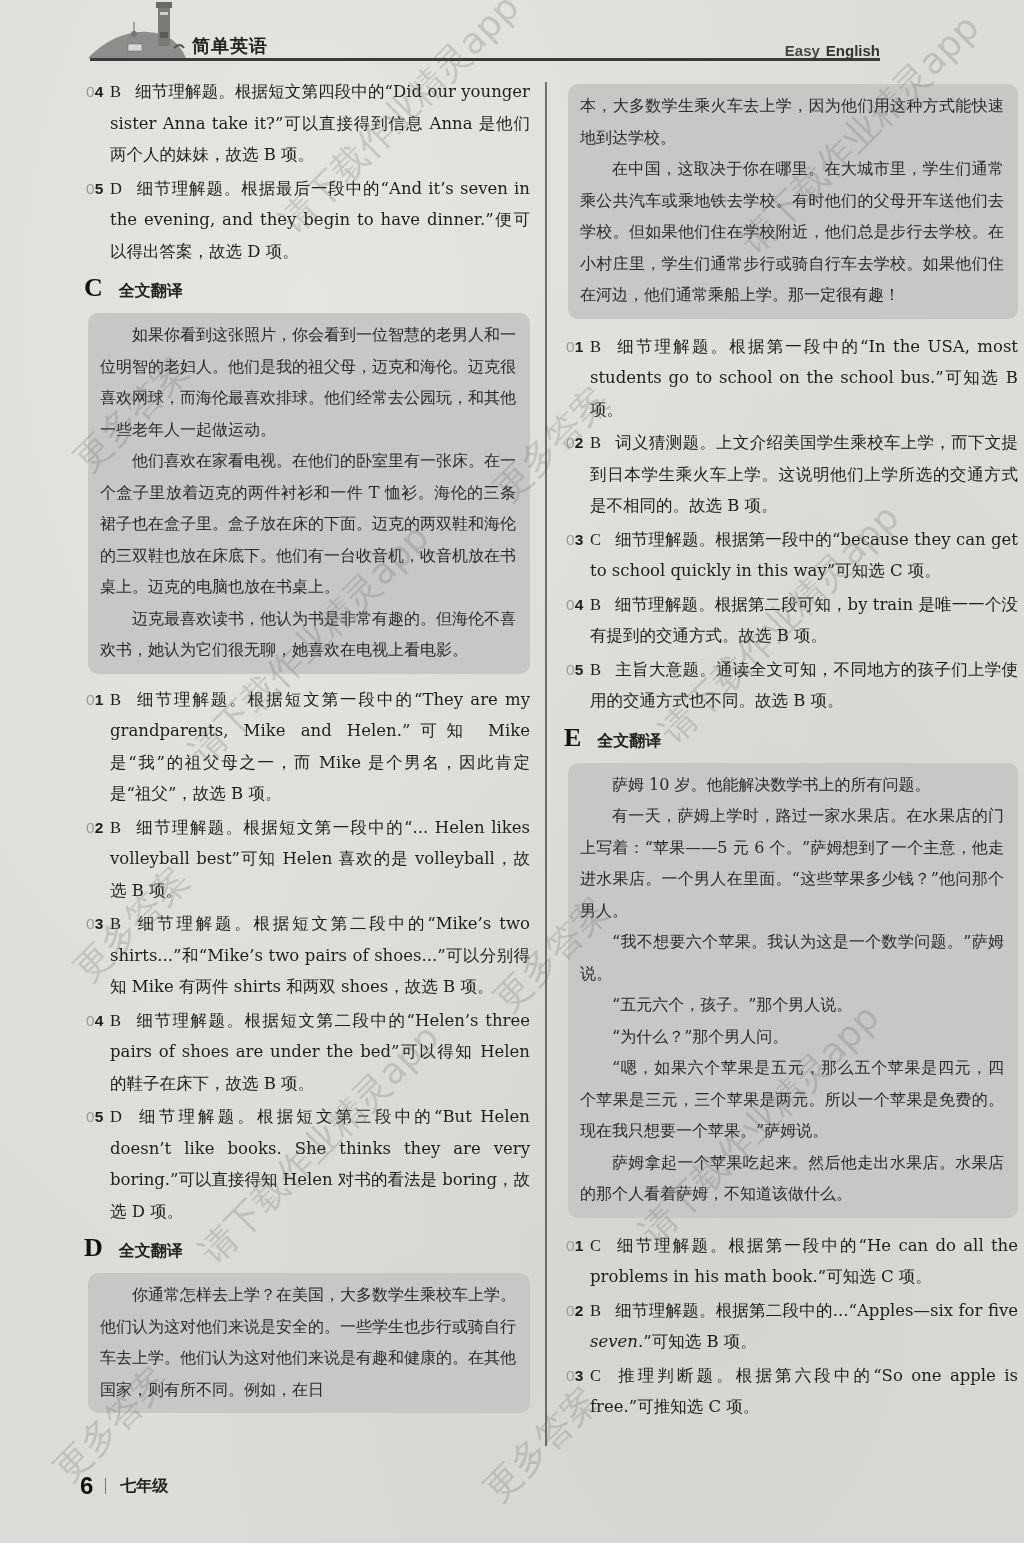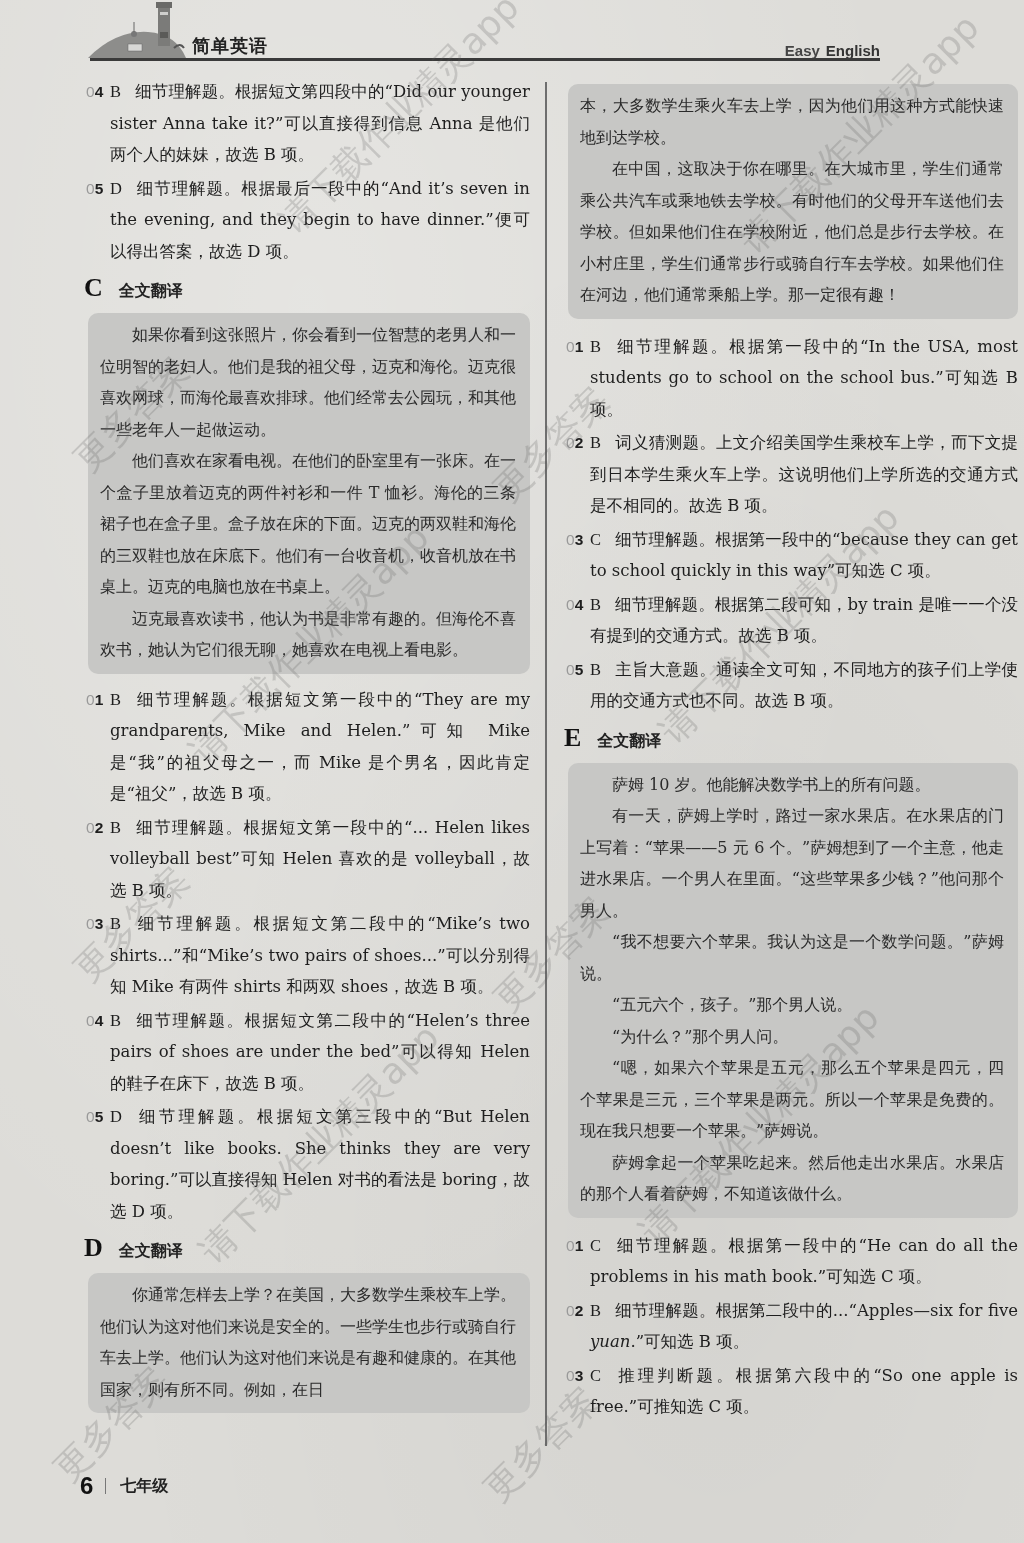--- a/index.html
+++ b/index.html
@@ -196,21 +196,21 @@
     <p>萨姆拿起一个苹果吃起来。然后他走出水果店。水果店的那个人看着萨姆，不知道该做什么。</p>
   </div>
 
   <div style="height:12px"></div>
   <div class="qa">
     <span class="qnum"><span class="zero">0</span><span>1</span></span>
     <span class="ans">C</span><span>细节理解题。根据第一段中的“He can do all the problems in his math book.”可知选 C 项。</span>
   </div>
   <div class="qa">
     <span class="qnum"><span class="zero">0</span><span>2</span></span>
-    <span class="ans">B</span><span><span>细节理解题。根据第二段中的...“Apples—six for five </span><i>yuan</i><span>.”可知选 B 项。</span></span>
+    <span class="ans">B</span><span><span>细节理解题。根据第二段中的...“Apples—six for five </span><i>seven</i><span>.”可知选 B 项。</span></span>
   </div>
   <div class="qa">
     <span class="qnum"><span class="zero">0</span><span>3</span></span>
     <span class="ans">C</span><span>推理判断题。根据第六段中的“So one apple is free.”可推知选 C 项。</span>
   </div>
 </div>
 
 <div class="footer">
   <span class="page-no">6</span>
   <span class="footer-sep"></span>

